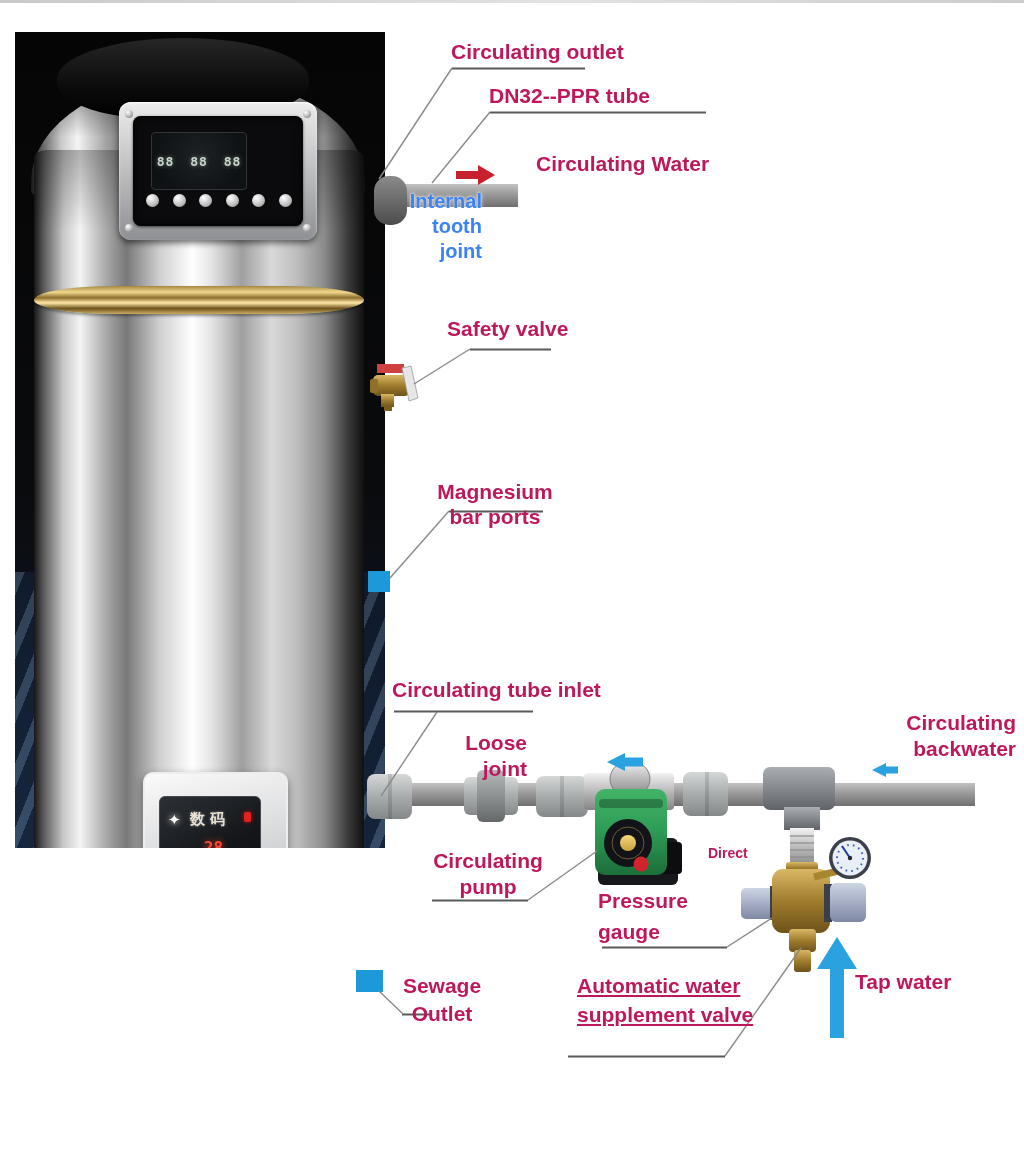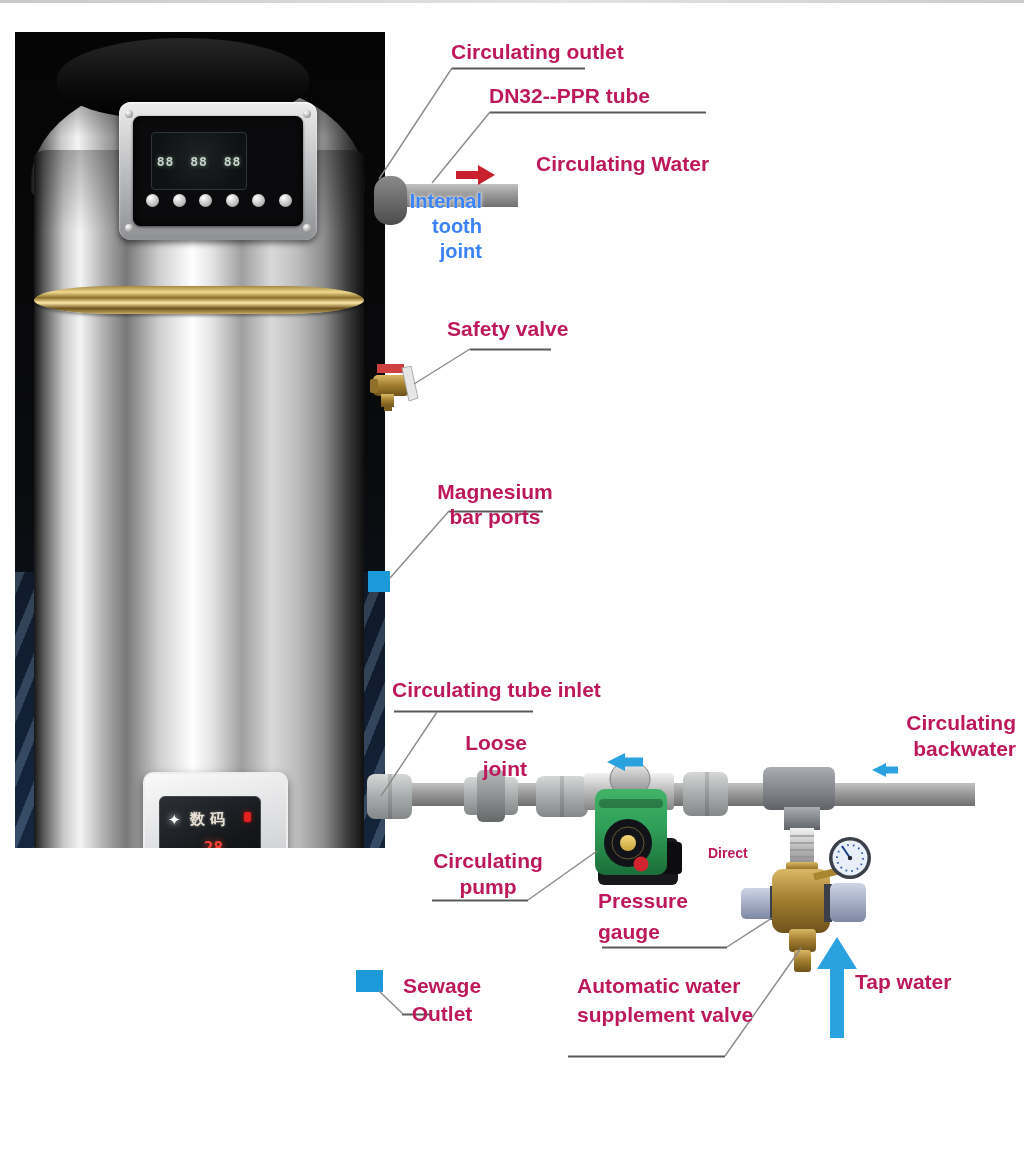--- a/index.html
+++ b/index.html
@@ -83,21 +83,21 @@
            text-shadow:0 0 2px rgba(255,255,255,.95),0 0 4px rgba(255,255,255,.85);}
   .lbl-safety{left:447px;top:316px;}
   .lbl-mag{left:417px;top:479px;width:156px;text-align:center;line-height:25px;}
   .lbl-inlet{left:392px;top:677px;}
   .lbl-loose{left:427px;top:730px;width:100px;text-align:right;}
   .lbl-tee{left:613px;top:735px;}
   .lbl-back{left:878px;top:710px;width:138px;text-align:right;}
   .lbl-pump{left:418px;top:848px;width:140px;text-align:center;}
   .lbl-direct{left:708px;top:840px;font-size:14px;}
   .lbl-press{left:598px;top:885px;line-height:31px;}
-  .lbl-auto{left:577px;top:971px;line-height:29px;}
+  .lbl-auto{left:577px;top:971px;line-height:29px;text-decoration:underline;}
   .lbl-tap{left:855px;top:969px;}
   .lbl-sew{left:394px;top:972px;width:96px;text-align:center;line-height:28px;}
 </style>
 </head>
 <body>
 
 <div class="canvas">
   <div class="topline"></div>
 
   <div class="photo">

